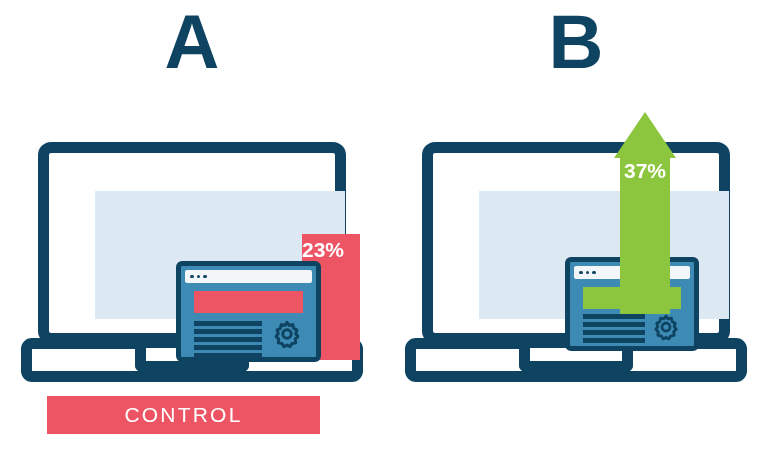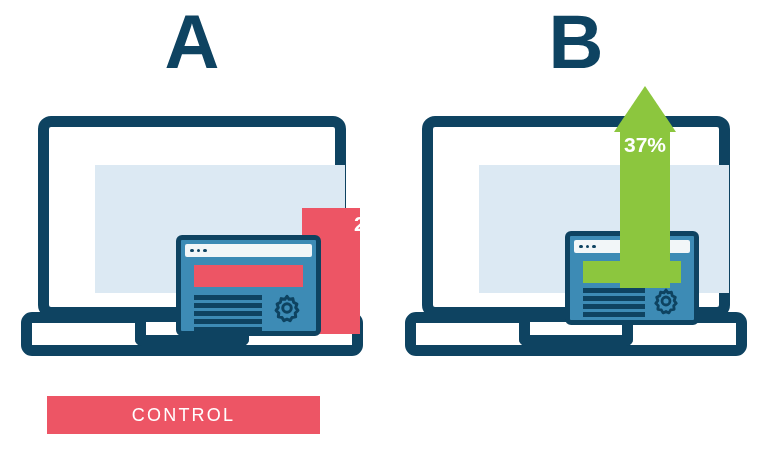--- a/index.html
+++ b/index.html
@@ -41,21 +41,21 @@
     line-height: 1;
     color: #0e4361;
     letter-spacing: 0px;
     user-select: none;
   }
 
   
   .laptop {
     position: absolute;
     left: 21px;
-    top: 116px;
+    top: 142px;
     width: 342px;
     height: 240px;
   }
 
   
   .laptop-lid {
     position: absolute;
     left: 17px;
     top: 0;
     width: 308px;
@@ -153,22 +153,21 @@
     font-weight: 700;
     line-height: 1;
     white-space: nowrap;
     z-index: 8;
     user-select: none;
   }
   .pct-label.pct-a {
     left: 207px;
     top: 48px;
     width: 58px;
-    text-align: right;
-    padding-left: 36px;
+    text-align: left;
   }
   .pct-label.pct-b {
     left: 209px;
     top: 48px;
     width: 62px;
     text-align: center;
   }
 
   
   .browser {
@@ -251,21 +250,21 @@
   .label-bar {
     position: absolute;
     top: 396px;
     left: 47px;
     width: 273px;
     height: 38px;
     display: flex;
     align-items: center;
     justify-content: center;
     color: #ffffff;
-    font-size: 18px;
+    font-size: 21px;
     font-weight: 400;
     letter-spacing: 2.2px;
     user-select: none;
   }
   .label-bar.label-control { background: #ed5565; }
   .label-bar.label-variation { background: #8cc63e; }
 </style>
 </head>
 <body>
 

